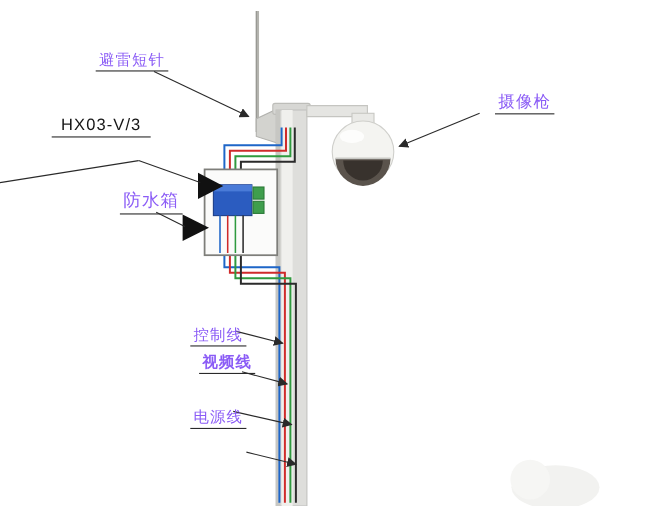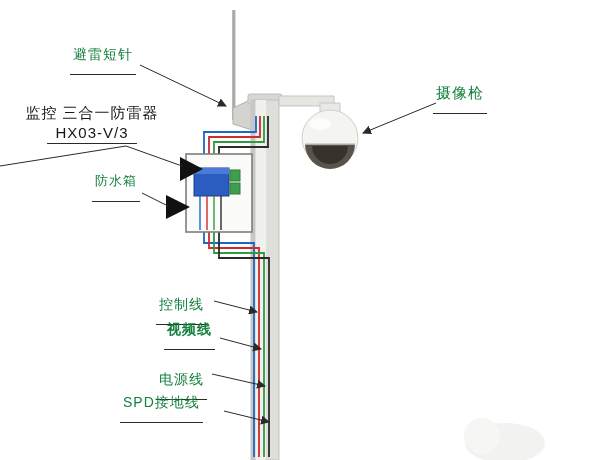--- a/index.html
+++ b/index.html
@@ -2,23 +2,23 @@
 <html><head>
 <meta charset="utf-8">
 <style>
   html,body{margin:0;padding:0;background:#fff;}
   .stage{
     position:relative;width:600px;height:460px;background:#ffffff;overflow:hidden;
     font-family:"Liberation Sans","DejaVu Sans",sans-serif;
   }
   .stage svg{position:absolute;left:0;top:0;}
   .lbl{
-    position:absolute;color:#15803d;white-space:nowrap;
-    border-bottom:1px solid #2a2a2a;padding:0 3px 12px 3px;line-height:1.15;
-    font-size:14px;letter-spacing:1px;
+    position:absolute;color:#8b5cf6;white-space:nowrap;
+    border-bottom:1px solid #2a2a2a;padding:0 3px 2px 3px;line-height:1.15;
+    font-size:14px;letter-spacing:1px;margin-left:17px;
   }
   .protector{
     position:absolute;left:6px;top:104px;width:172px;text-align:center;color:#161616;
   }
   .protector .l1{font-size:15px;letter-spacing:1px;}
   .protector .l2{
     display:inline-block;font-size:15px;letter-spacing:1px;margin-top:1px;
     border-bottom:1px solid #2a2a2a;padding:0 8px 2px 8px;
   }
 </style>
@@ -84,26 +84,24 @@
     <line x1="436" y1="103" x2="363" y2="133" stroke="#2a2a2a" stroke-width="1" marker-end="url(#arw)"></line>
     <line x1="214" y1="301" x2="257" y2="312" stroke="#2a2a2a" stroke-width="1" marker-end="url(#arw)"></line>
     <line x1="220" y1="338" x2="261" y2="349" stroke="#2a2a2a" stroke-width="1" marker-end="url(#arw)"></line>
     <line x1="212" y1="374" x2="265" y2="386" stroke="#2a2a2a" stroke-width="1" marker-end="url(#arw)"></line>
     <line x1="224" y1="411" x2="269" y2="422" stroke="#2a2a2a" stroke-width="1" marker-end="url(#arw)"></line>
   </svg>
 
   <div class="lbl" style="left:70px;top:46px;">避雷短针</div>
 
   <div class="protector">
-    <div class="l1">监控 三合一防雷器</div>
     <span class="l2">HX03-V/3</span>
   </div>
 
-  <div class="lbl" style="left:92px;top:174px;font-size:13px;">防水箱</div>
+  <div class="lbl" style="left:92px;top:174px;font-size:16px;">防水箱</div>
 
   <div class="lbl" style="left:433px;top:84px;font-size:15px;">摄像枪</div>
 
   <div class="lbl" style="left:156px;top:296px;">控制线</div>
   <div class="lbl" style="left:164px;top:321px;font-weight:bold;">视频线</div>
   <div class="lbl" style="left:156px;top:371px;">电源线</div>
-  <div class="lbl" style="left:120px;top:394px;">SPD接地线</div>
 
 </div>
 
 </body></html>

